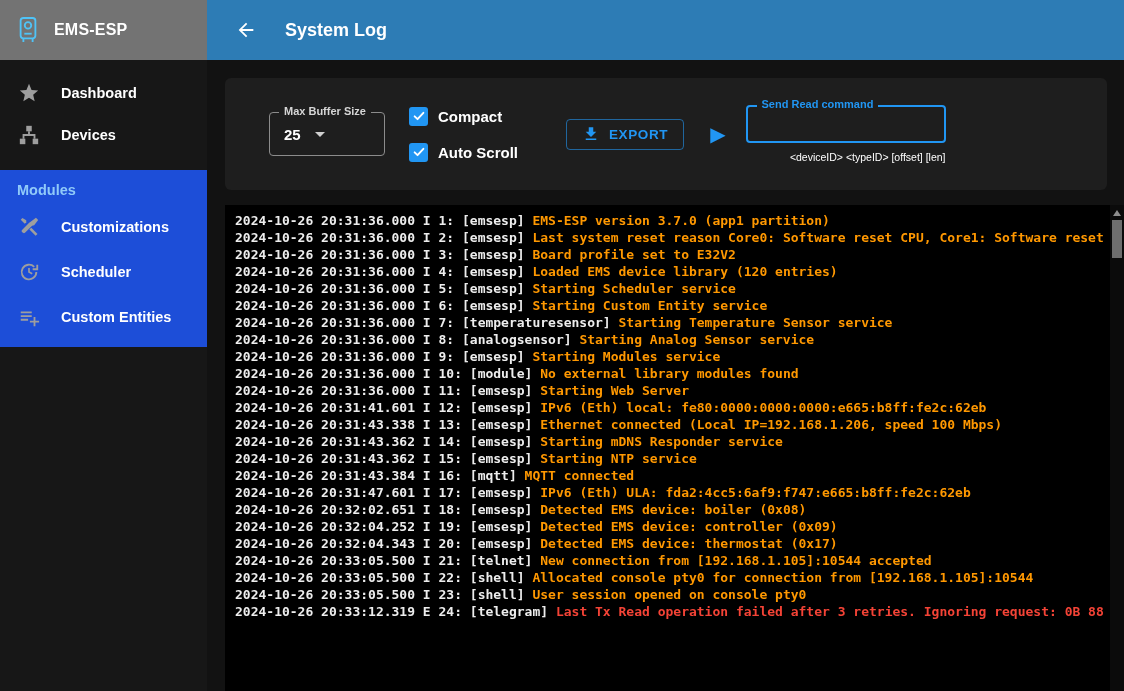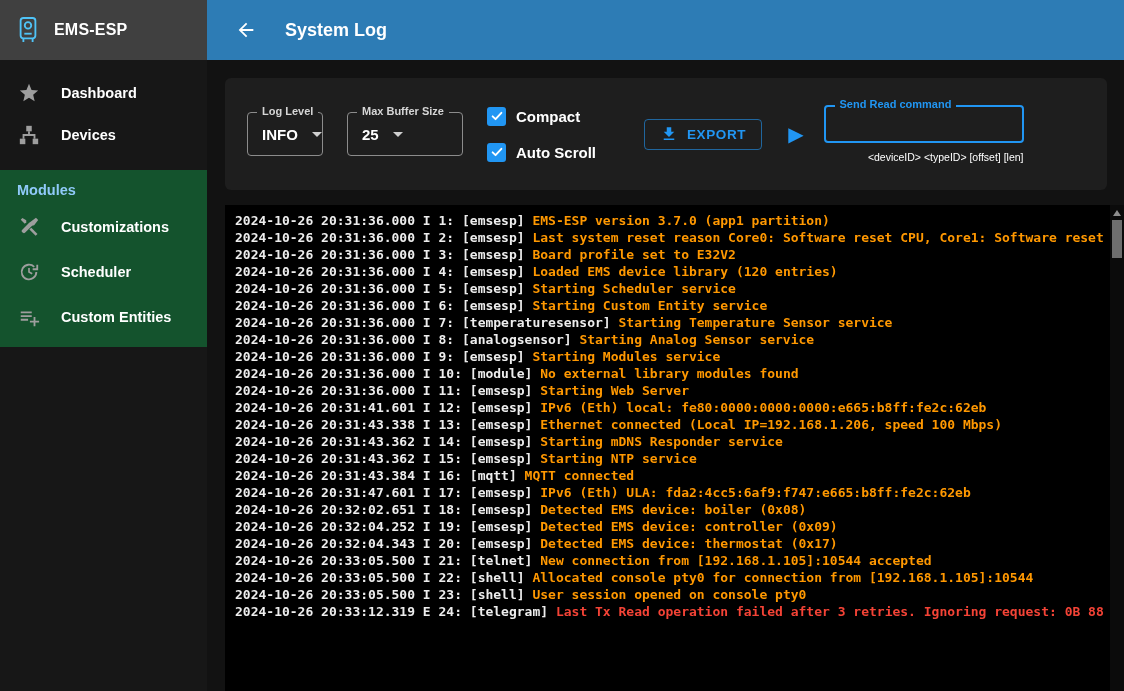--- a/index.html
+++ b/index.html
@@ -2,27 +2,27 @@
 <html><head>
 <meta charset="utf-8">
 <style>
   * { margin:0; padding:0; box-sizing:border-box; }
   html,body { width:1124px; height:691px; overflow:hidden; }
   body { font-family:"Liberation Sans", sans-serif; background:#121212; }
   .app { display:flex; width:1124px; height:691px; }
 
   
   .sidebar { width:207px; flex:0 0 207px; background:#171717; display:flex; flex-direction:column; }
-  .logo-row { height:60px; background:#404040; display:flex; align-items:center; gap:14px; padding:0 16px; flex:0 0 60px; }
+  .logo-row { height:60px; background:#737373; display:flex; align-items:center; gap:14px; padding:0 16px; flex:0 0 60px; }
   .logo-title { color:#fff; font-size:16px; font-weight:bold; letter-spacing:.2px; }
   .nav { padding-top:12px; }
   .menu-item { height:42px; display:flex; align-items:center; gap:20px; padding:0 17px; cursor:pointer; }
   .menu-icon { width:24px; height:24px; display:flex; align-items:center; justify-content:center; flex:0 0 24px; }
   .menu-label { color:#fff; font-size:14.5px; font-weight:bold; }
-  .modules-group { margin-top:14px; background:#14532d; padding:2px 0 8px; }
+  .modules-group { margin-top:14px; background:#1d4ed8; padding:2px 0 8px; }
   .modules-header { color:#90caf9; font-size:14.5px; font-weight:bold; padding:10px 17px 6px; }
   .modules-group .menu-item { height:45px; }
 
   
   .main { flex:1; min-width:0; display:flex; flex-direction:column; }
   .appbar { height:60px; background:#2d7cb5; display:flex; align-items:center; padding:0 26px; gap:26px; flex:0 0 60px; }
   .back-btn { width:26px; height:26px; display:flex; align-items:center; justify-content:center; cursor:pointer; }
   .appbar-title { color:#fff; font-size:18px; font-weight:bold; }
 
   .content { flex:1; min-height:0; display:flex; flex-direction:column; padding:18px 0 0 18px; background:#121212; }
@@ -152,25 +152,20 @@
           <path d="M20 11H7.83l5.59-5.59L12 4l-8 8 8 8 1.41-1.41L7.83 13H20v-2z"></path>
         </svg>
       </span>
       <span class="appbar-title">System Log</span>
     </div>
 
     <div class="content">
 
       <div class="card">
 
-        <div class="field select-loglevel">
-          <span class="field-label">Log Level</span>
-          <span class="field-value">INFO</span>
-          <span class="caret"></span>
-        </div>
 
         <div class="field select-buffer">
           <span class="field-label">Max Buffer Size</span>
           <span class="field-value">25</span>
           <span class="caret"></span>
         </div>
 
         <div class="check-col">
           <div class="check-row">
             <span class="checkbox">

